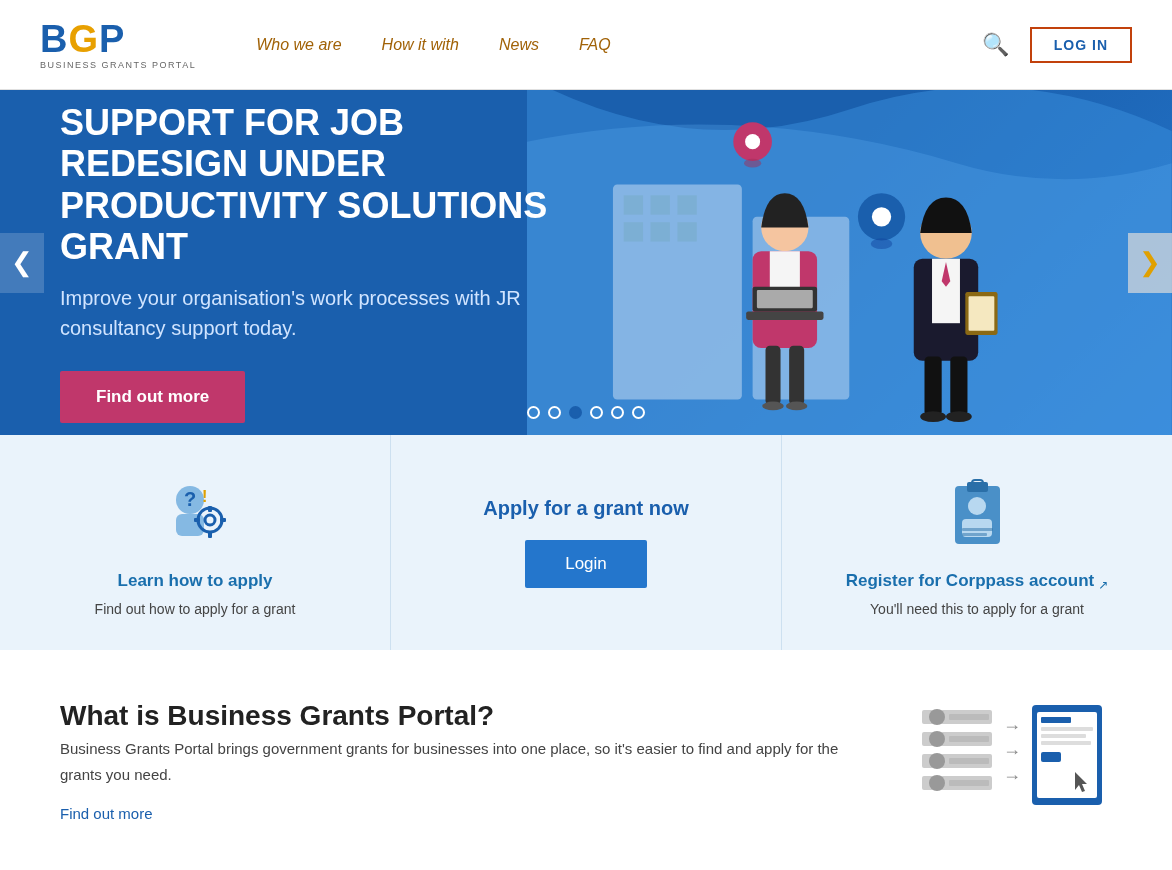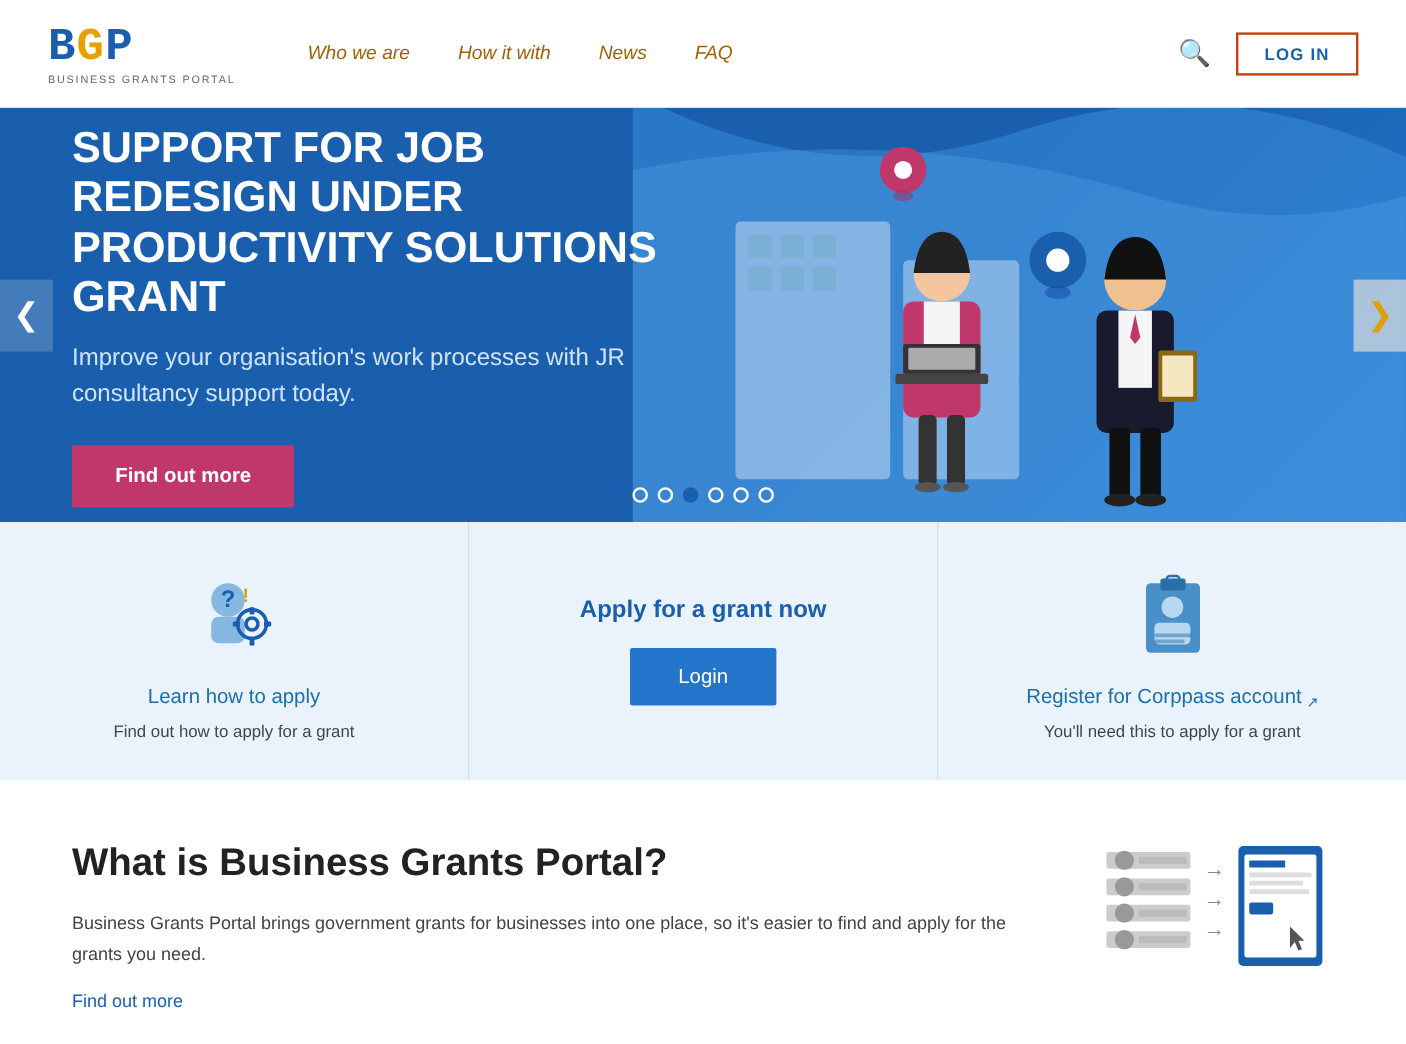--- a/index.html
+++ b/index.html
@@ -180,21 +180,21 @@
       width: 80px;
       height: 80px;
       margin-bottom: 18px;
       display: flex;
       align-items: center;
       justify-content: center;
     }
     .card-title {
       color: #1a6fad;
       font-size: 17px;
-      font-weight: normal;
+      font-weight: bold;
       margin-bottom: 8px;
       cursor: pointer;
       text-decoration: none;
     }
     .card-desc {
       color: #444;
       font-size: 14px;
       line-height: 1.5;
     }
     .card-apply {
@@ -225,24 +225,24 @@
       background: #fff;
       padding: 50px 60px 50px;
       display: flex;
       align-items: flex-start;
       gap: 60px;
     }
     .what-content {
       flex: 1;
     }
     .what-title {
-      font-size: 32px;
+      font-size: 28px;
       font-weight: bold;
       color: #222;
-      margin-bottom: 20px;
+      margin-bottom: 4px;
     }
     .what-desc {
       font-size: 15px;
       color: #444;
       line-height: 1.7;
       margin-bottom: 18px;
     }
     .what-link {
       color: #1a5fad;
       font-size: 15px;
@@ -256,21 +256,21 @@
       align-items: center;
       justify-content: center;
     }
   </style>
 </head>
 <body>
 
 <div class="header">
   <div class="logo-area">
     <div class="logo-text">
-      <span style="color:#1a5fad;font-size:38px;font-weight:900;font-family:Liberation Mono, monospace;">
+      <span style="color:#1a5fad;font-size:38px;font-weight:900;font-family:Liberation Sans, sans-serif;">
         B<span style="color:#e8a000;">G</span>P
       </span>
     </div>
     <div class="logo-tagline">BUSINESS GRANTS PORTAL</div>
   </div>
   <nav class="nav">
     <a class="nav-item">Who we are</a>
     <a class="nav-item">How it with</a>
     <a class="nav-item">News</a>
     <a class="nav-item">FAQ</a>

